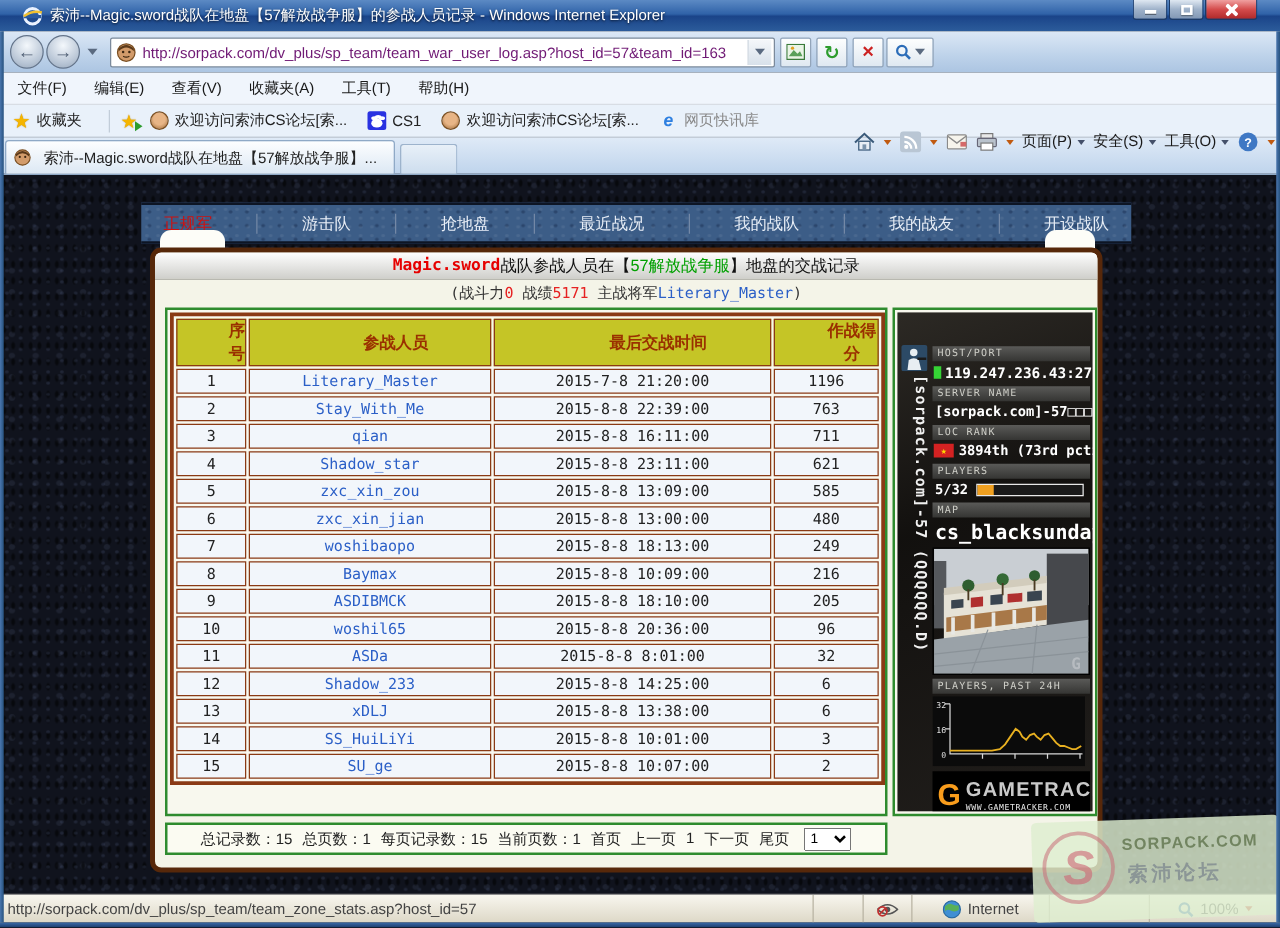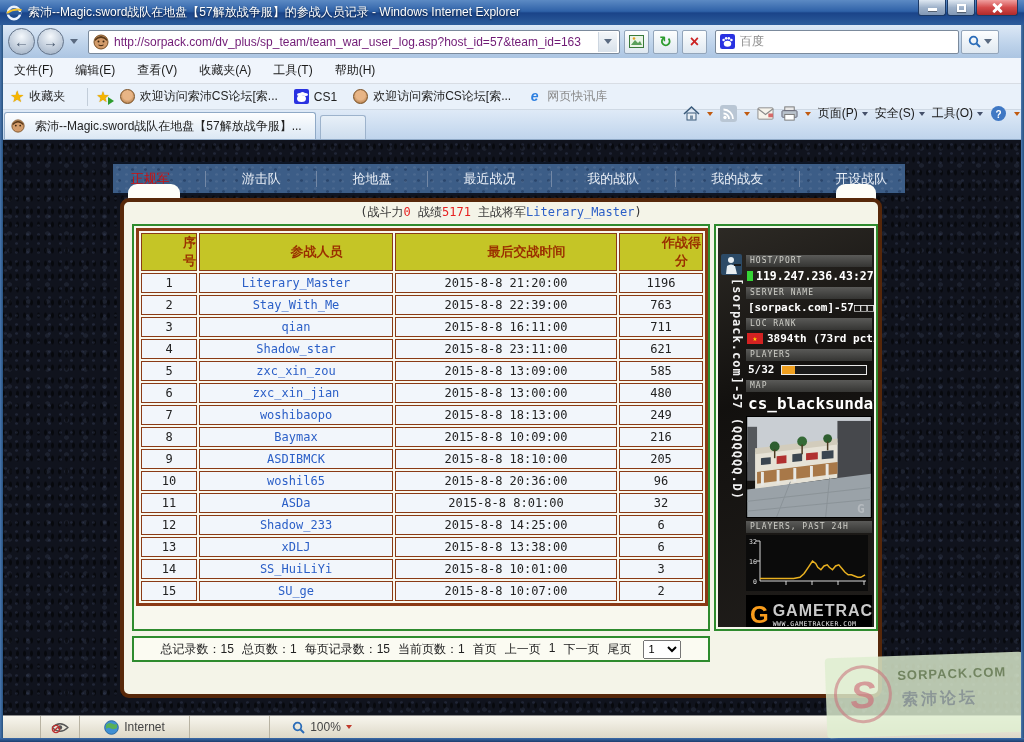--- a/index.html
+++ b/index.html
@@ -2,21 +2,21 @@
 <html><head>
 <meta charset="utf-8">
 <style>
   * { margin:0; padding:0; box-sizing:border-box; }
   html,body { width:1024px; height:742px; }
   body { position:relative; overflow:hidden; font-family:"Liberation Sans","DejaVu Sans",sans-serif; font-size:12px; background:#10121c; }
 
   
   .titlebar { position:absolute; left:0; top:0; width:1024px; height:25px;
     background:linear-gradient(180deg,#5c8ac4 0%,#2f62a8 45%,#1a4489 52%,#2c5c9b 100%);
-    display:flex; align-items:center; padding:0 6px; color:#fff; }
+    display:flex; align-items:center; padding:0 18px; color:#fff; }
   .ie-logo { width:16px; height:16px; margin-right:6px; flex:none; }
   .title-text { font-size:12px; text-shadow:0 1px 2px rgba(0,0,0,.7); white-space:nowrap; overflow:hidden; flex:1; }
   .win-btns { display:flex; gap:1px; align-self:flex-start; }
   .win-btn { width:28px; height:16px; border:1px solid #1c3a66; border-top:none; border-radius:0 0 3px 3px;
     background:linear-gradient(180deg,#dfe8f2,#9fb2ca 50%,#8298b5); display:flex; align-items:center; justify-content:center; cursor:pointer; }
   .win-btn.close { width:42px; background:linear-gradient(180deg,#f0a0a0,#d44c4c 50%,#b02a2a); }
   .glyph-min { width:9px; height:3px; background:#fff; box-shadow:0 1px 0 rgba(0,0,0,.4); margin-top:4px; }
   .glyph-max { width:9px; height:8px; border:2px solid #fff; box-shadow:0 1px 1px rgba(0,0,0,.4); }
   .glyph-close { position:relative; width:10px; height:10px; }
   .glyph-close:before,.glyph-close:after { content:""; position:absolute; left:4px; top:-1px; width:3px; height:12px; background:#fff; border-radius:1px; }
@@ -226,31 +226,20 @@
       <path d="M2 10 L6 5 L9 8 L11 6 L13 10 Z" fill="#5aa05a"></path>
       <circle cx="5" cy="3.5" r="1.3" fill="#e0a020"></circle>
     </svg>
   </div>
   <div class="mini-btn">
       <span class="refresh-glyph">↻</span>
     </div>
   <div class="mini-btn">
       <span class="stop-glyph">×</span>
     </div>
-  <div class="search-field">
-    <svg width="15" height="15" viewBox="0 0 20 20">
-      <rect width="20" height="20" rx="3" fill="#2932e1"></rect>
-      <ellipse cx="10" cy="13" rx="5" ry="4" fill="#fff"></ellipse>
-      <circle cx="4.8" cy="8" r="1.7" fill="#fff"></circle>
-        <circle cx="8.2" cy="5.8" r="1.7" fill="#fff"></circle>
-      <circle cx="11.8" cy="5.8" r="1.7" fill="#fff"></circle>
-        <circle cx="15.2" cy="8" r="1.7" fill="#fff"></circle>
-    </svg>
-    <span class="search-hint">百度</span>
-  </div>
   <div class="search-btn">
     <svg width="13" height="13" viewBox="0 0 13 13">
       <circle cx="5.5" cy="5.5" r="3.8" fill="none" stroke="#2b6cb8" stroke-width="1.8"></circle>
       <line x1="8.5" y1="8.5" x2="12" y2="12" stroke="#2b6cb8" stroke-width="2"></line>
     </svg>
     <div class="dd-arrow" style="margin:0;"></div>
   </div>
 </div>
 
 <div class="menubar">
@@ -346,20 +335,23 @@
       <span class="nav-item">我的战队</span>
       <span class="nav-sep"></span>
       <span class="nav-item">我的战友</span>
       <span class="nav-sep"></span>
       <span class="nav-item">开设战队</span>
     </div>
   <div class="ear l"></div>
   <div class="ear r"></div>
 
   <div class="card">
+    <div class="card-title">
+      <span class="t-team">Magic.sword</span><span>战队参战人员在【</span><span class="t-server">57解放战争服</span><span>】地盘的交战记录</span>
+    </div>
     <div class="card-sub">
       <span>(战斗力</span><span class="s-red">0</span><span> 战绩</span><span class="s-red">5171</span><span> 主战将军</span><span class="s-blue">Literary_Master</span><span>)</span>
     </div>
 
     <div class="card-body">
 
       <div class="table-wrap">
         <table class="war">
           <colgroup>
               <col class="col-no">
@@ -372,21 +364,21 @@
               <th>序号</th>
               <th>参战人员</th>
               <th>最后交战时间</th>
               <th>作战得分</th>
             </tr>
           </thead>
           <tbody>
               <tr class="row">
                 <td class="c-no">1</td>
                 <td class="c-player"><span class="player-link">Literary_Master</span></td>
-                <td class="c-time">2015-8-8 21:20:00</td>
+                <td class="c-time">2015-7-8 21:20:00</td>
                 <td class="c-score">1196</td>
               </tr>
               <tr class="row">
                 <td class="c-no">2</td>
                 <td class="c-player"><span class="player-link">Stay_With_Me</span></td>
                 <td class="c-time">2015-8-8 22:39:00</td>
                 <td class="c-score">763</td>
               </tr>
               <tr class="row">
                 <td class="c-no">3</td>
@@ -579,20 +571,21 @@
           <a class="pg-link">1</a>
           <a class="pg-link">下一页</a>
           <a class="pg-link">尾页</a>
         </span>
       <select class="pg-select"><option>1</option></select>
     </div>
   </div>
 </div>
 
 <div class="statusbar">
+  <span class="sb-url">http://sorpack.com/dv_plus/sp_team/team_zone_stats.asp?host_id=57</span>
   <div class="sb-cell" style="min-width:40px;"></div>
   <div class="sb-cell">
     <svg width="18" height="13" viewBox="0 0 18 13">
       <path d="M1 6.5 Q9 -1 17 6.5 Q9 14 1 6.5" fill="none" stroke="#555" stroke-width="1.2"></path>
       <circle cx="9" cy="6.5" r="2.2" fill="#555"></circle>
       <circle cx="5" cy="8" r="3.6" fill="none" stroke="#c03030" stroke-width="1.4"></circle>
       <line x1="2.5" y1="10.5" x2="7.5" y2="5.5" stroke="#c03030" stroke-width="1.4"></line>
     </svg>
   </div>
   <div class="sb-cell sb-zone">

